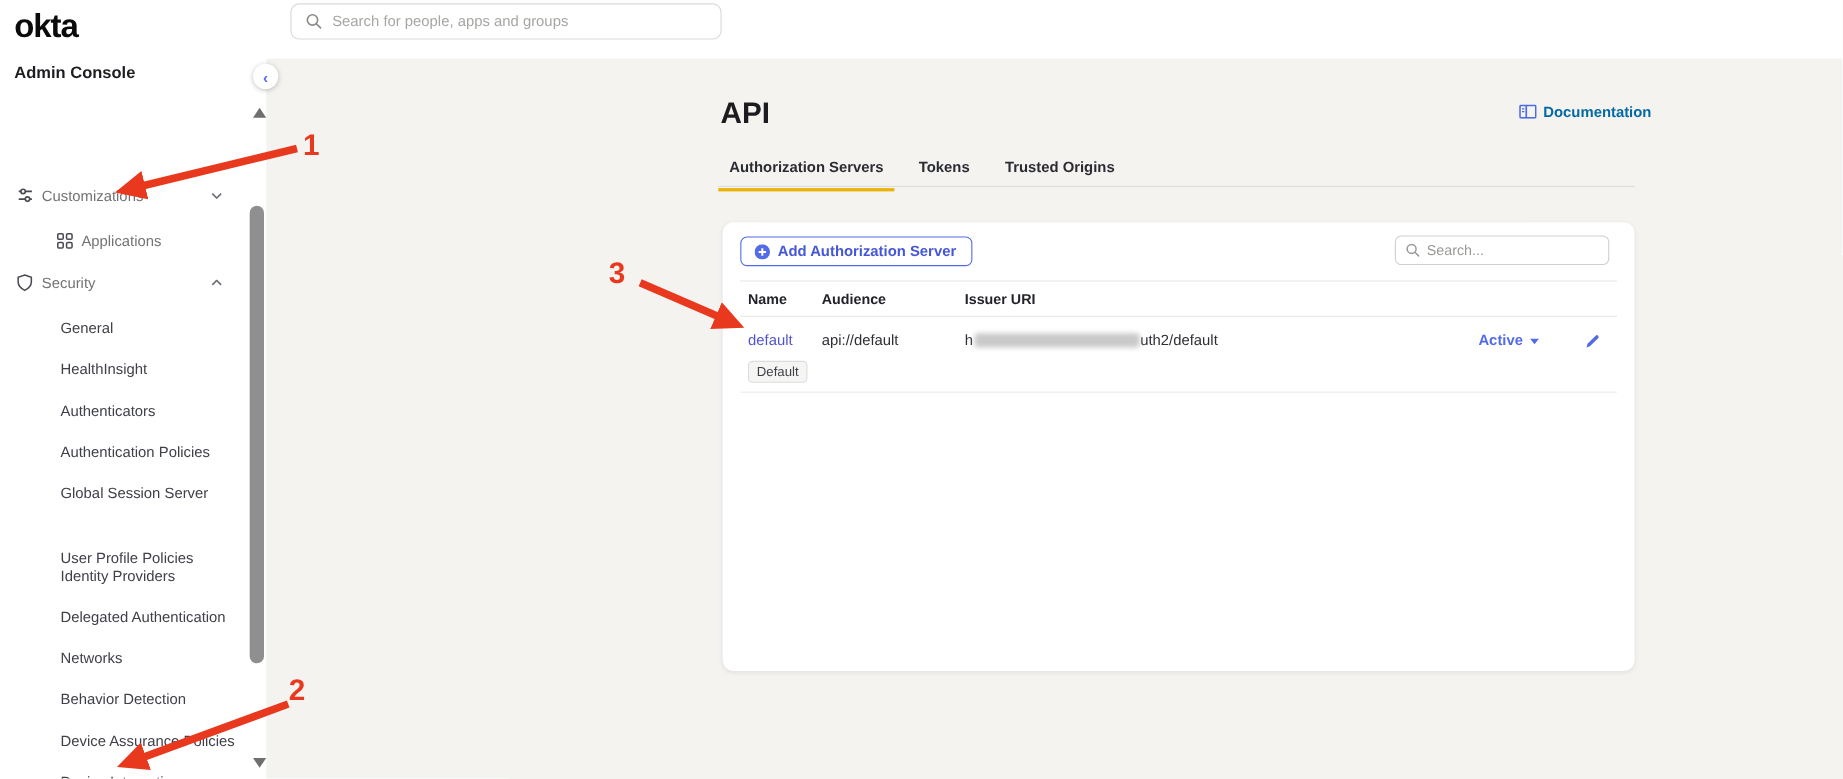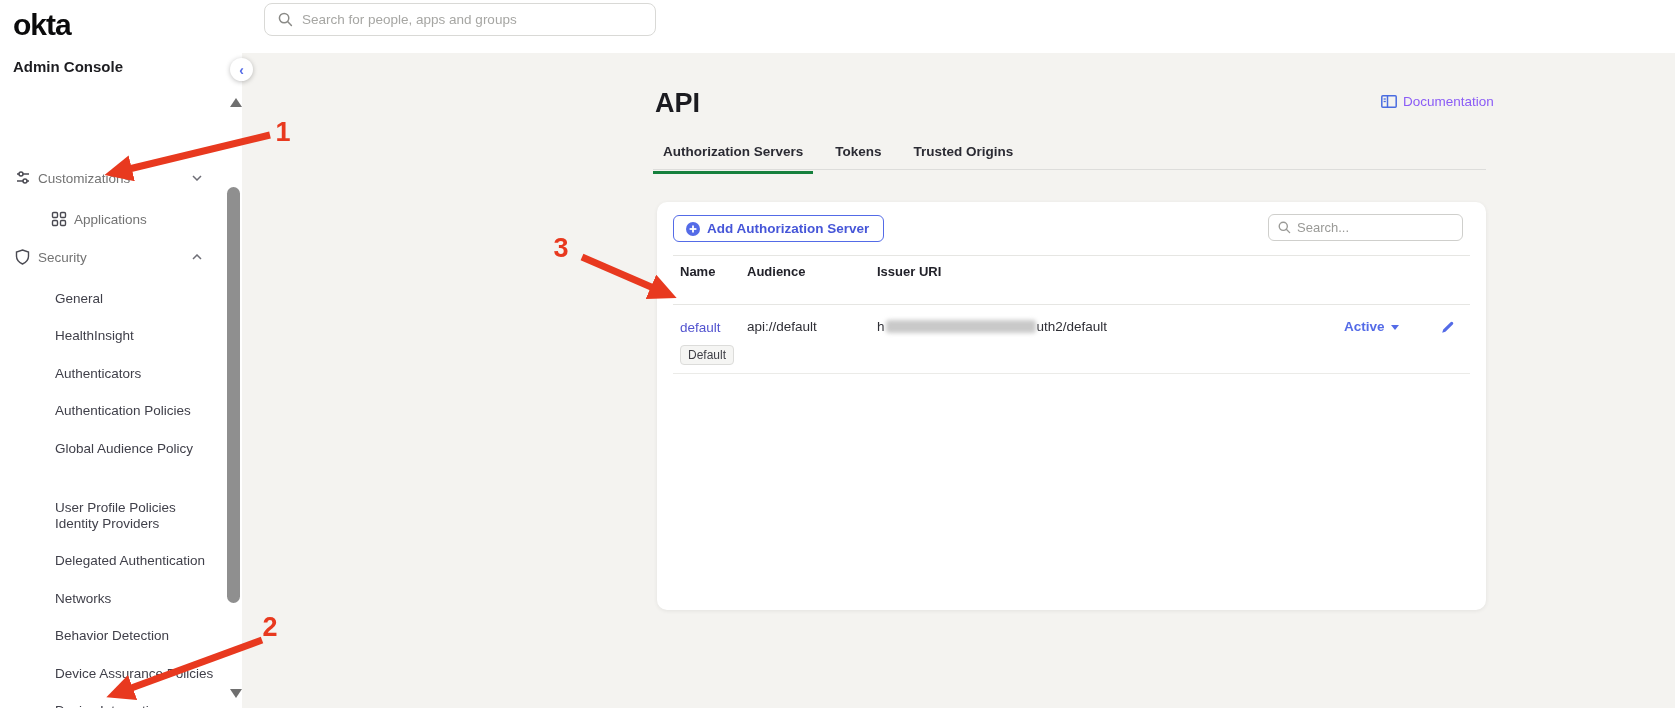--- a/index.html
+++ b/index.html
@@ -28,35 +28,35 @@
   .nav-top .nchev { position:absolute; left:192px; width:10px; height:6px; display:flex; }
   .nav-sub { position:absolute; left:55px; height:18px; font-size:13.5px; color:#40404a; display:flex; align-items:center; }
 
   
   .sb-up { left:230px; top:98px; width:0; height:0; border-left:6px solid transparent; border-right:6px solid transparent; border-bottom:9px solid #6f6f6f; }
   .sb-thumb { left:227px; top:187px; width:13px; height:416px; background:#8f8f8f; border-radius:7px; }
   .sb-down { left:230px; top:689px; width:0; height:0; border-left:6px solid transparent; border-right:6px solid transparent; border-top:9px solid #6f6f6f; }
 
   
   #page-title { left:655px; top:88px; font-size:27px; font-weight:600; color:#1b1b20; }
-  #doc-link { left:1381px; top:94px; display:flex; align-items:center; gap:6px; color:#8b5cf6; font-size:13.5px; cursor:pointer; }
+  #doc-link { left:1381px; top:94px; display:flex; align-items:center; gap:6px; color:#0369a1; font-size:13.5px; cursor:pointer;font-weight:bold; }
   #tabs { left:653px; top:144px; display:flex; gap:12px; }
   .tab { padding:0 10px 12px 10px; font-size:13.5px; font-weight:600; color:#2b2b33; position:relative; }
-  .tab.active { border-bottom:3px solid #15803d; }
+  .tab.active { border-bottom:3px solid #eab308; }
   #tabs-divider { left:653px; top:169px; width:833px; height:1px; background:#dddddb; }
 
   
   #card { left:657px; top:202px; width:829px; height:408px; background:#ffffff; border-radius:10px; box-shadow:0 1px 4px rgba(0,0,0,.07); }
   #add-btn { left:16px; top:13px; height:27px; padding:0 14px 0 12px; border:1px solid #546be7; border-radius:6px; background:#fff; display:flex; align-items:center; gap:7px; color:#4656d8; font-size:13.5px; font-weight:600; }
   #card-search { left:611px; top:12px; width:195px; height:27px; border:1px solid #cfcfcc; border-radius:6px; display:flex; align-items:center; padding-left:9px; gap:6px; background:#fff; }
   #card-search input { border:none; outline:none; width:140px; font-size:13px; color:#3c3c43; background:transparent; font-family:"Liberation Sans", sans-serif; }
   #card-search input::placeholder { color:#9a9a97; }
 
   #as-table { left:16px; top:53px; width:797px; }
-  .t-head { display:grid; grid-template-columns:67px 130px 1fr 80px 46px; border-top:1px solid #e6e6e3; border-bottom:1px solid #e6e6e3; padding:8px 0 25px 7px; }
+  .t-head { display:grid; grid-template-columns:67px 130px 1fr 80px 46px; border-top:1px solid #e6e6e3; border-bottom:1px solid #e6e6e3; padding:8px 0 8px 7px; }
   .t-head span { font-size:13px; font-weight:bold; color:#22222a; }
   .t-row { display:grid; grid-template-columns:67px 130px 1fr 80px 46px; padding:13px 0 8px 7px; border-bottom:1px solid #ebebe8; align-items:start; }
   .cell-name a { font-size:13.5px; color:#5253cf; text-decoration:none; }
   .badge { display:inline-block; margin-top:9px; font-size:12px; color:#3f3f46; background:#f5f5f3; border:1px solid #dcdcda; border-radius:4px; padding:2px 7px; }
   .cell-aud, .cell-issuer { font-size:13.5px; color:#2e2e35; padding-top:1px; }
   .blurred { display:inline-block; width:150px; height:13px; background:#c9c9c9; border-radius:3px; filter:blur(2.2px); vertical-align:-2px; margin:0 1px; }
   .cell-status { display:flex; align-items:center; gap:6px; padding-top:1px; }
   .cell-status b { color:#546be7; font-size:13.5px; }
   .caret-down { width:0; height:0; border-left:4.5px solid transparent; border-right:4.5px solid transparent; border-top:5.5px solid #546be7; margin-top:2px; }
   .cell-edit { display:flex; justify-content:center; padding-top:1px; }
@@ -132,21 +132,21 @@
             <svg width="10" height="6" viewBox="0 0 10 6">
               <polyline points="1,5 5,1 9,5" fill="none" stroke="#6e6e76" stroke-width="1.5"></polyline>
             </svg>
           </span>
       </div>
 
       <div class="nav-sub" style="top:204px;">General</div>
       <div class="nav-sub" style="top:241.5px;">HealthInsight</div>
       <div class="nav-sub" style="top:279px;">Authenticators</div>
       <div class="nav-sub" style="top:316.5px;">Authentication Policies</div>
-      <div class="nav-sub" style="top:354px;">Global Audience Policy</div>
+      <div class="nav-sub" style="top:354px;">Global Session Server</div>
       <div class="nav-sub" style="top:413px;">User Profile Policies</div>
       <div class="nav-sub" style="top:429px;">Identity Providers</div>
       <div class="nav-sub" style="top:466.5px;">Delegated Authentication</div>
       <div class="nav-sub" style="top:504px;">Networks</div>
       <div class="nav-sub" style="top:541.5px;">Behavior Detection</div>
       <div class="nav-sub" style="top:579px;">Device Assurance Policies</div>
       <div class="nav-sub" style="top:616.5px;">Device Integrations</div>
 
     </div>
 

